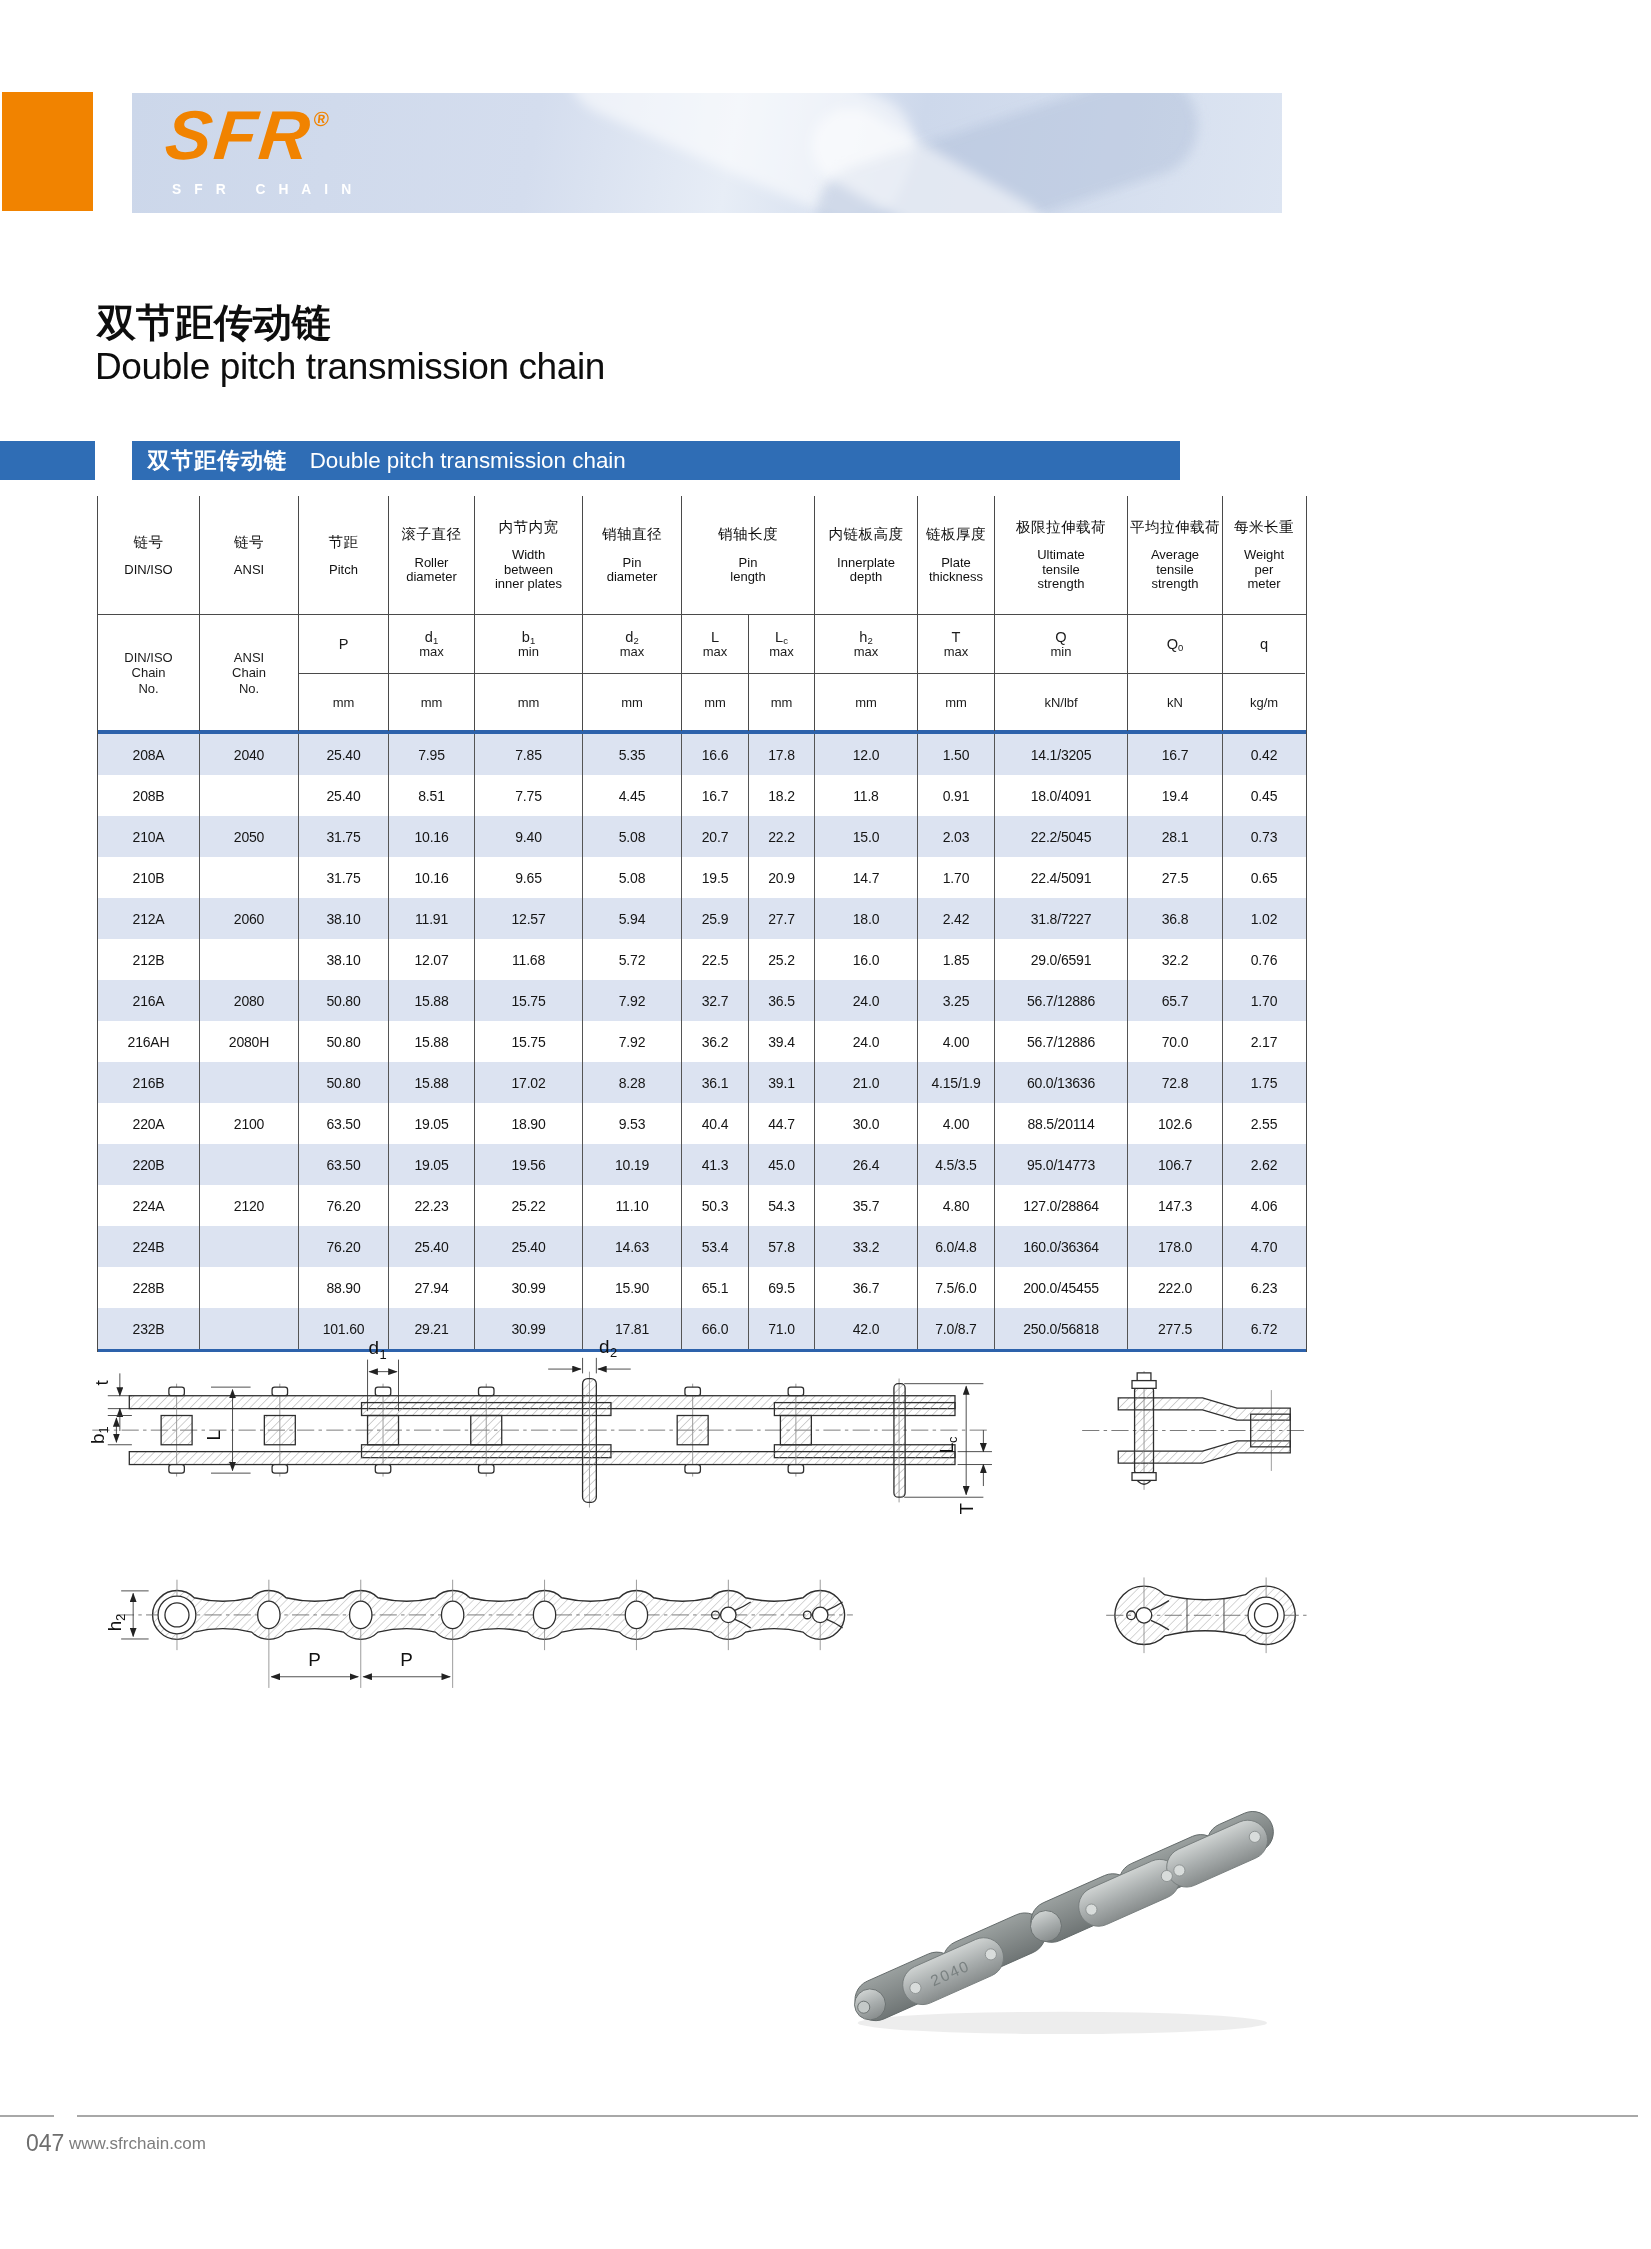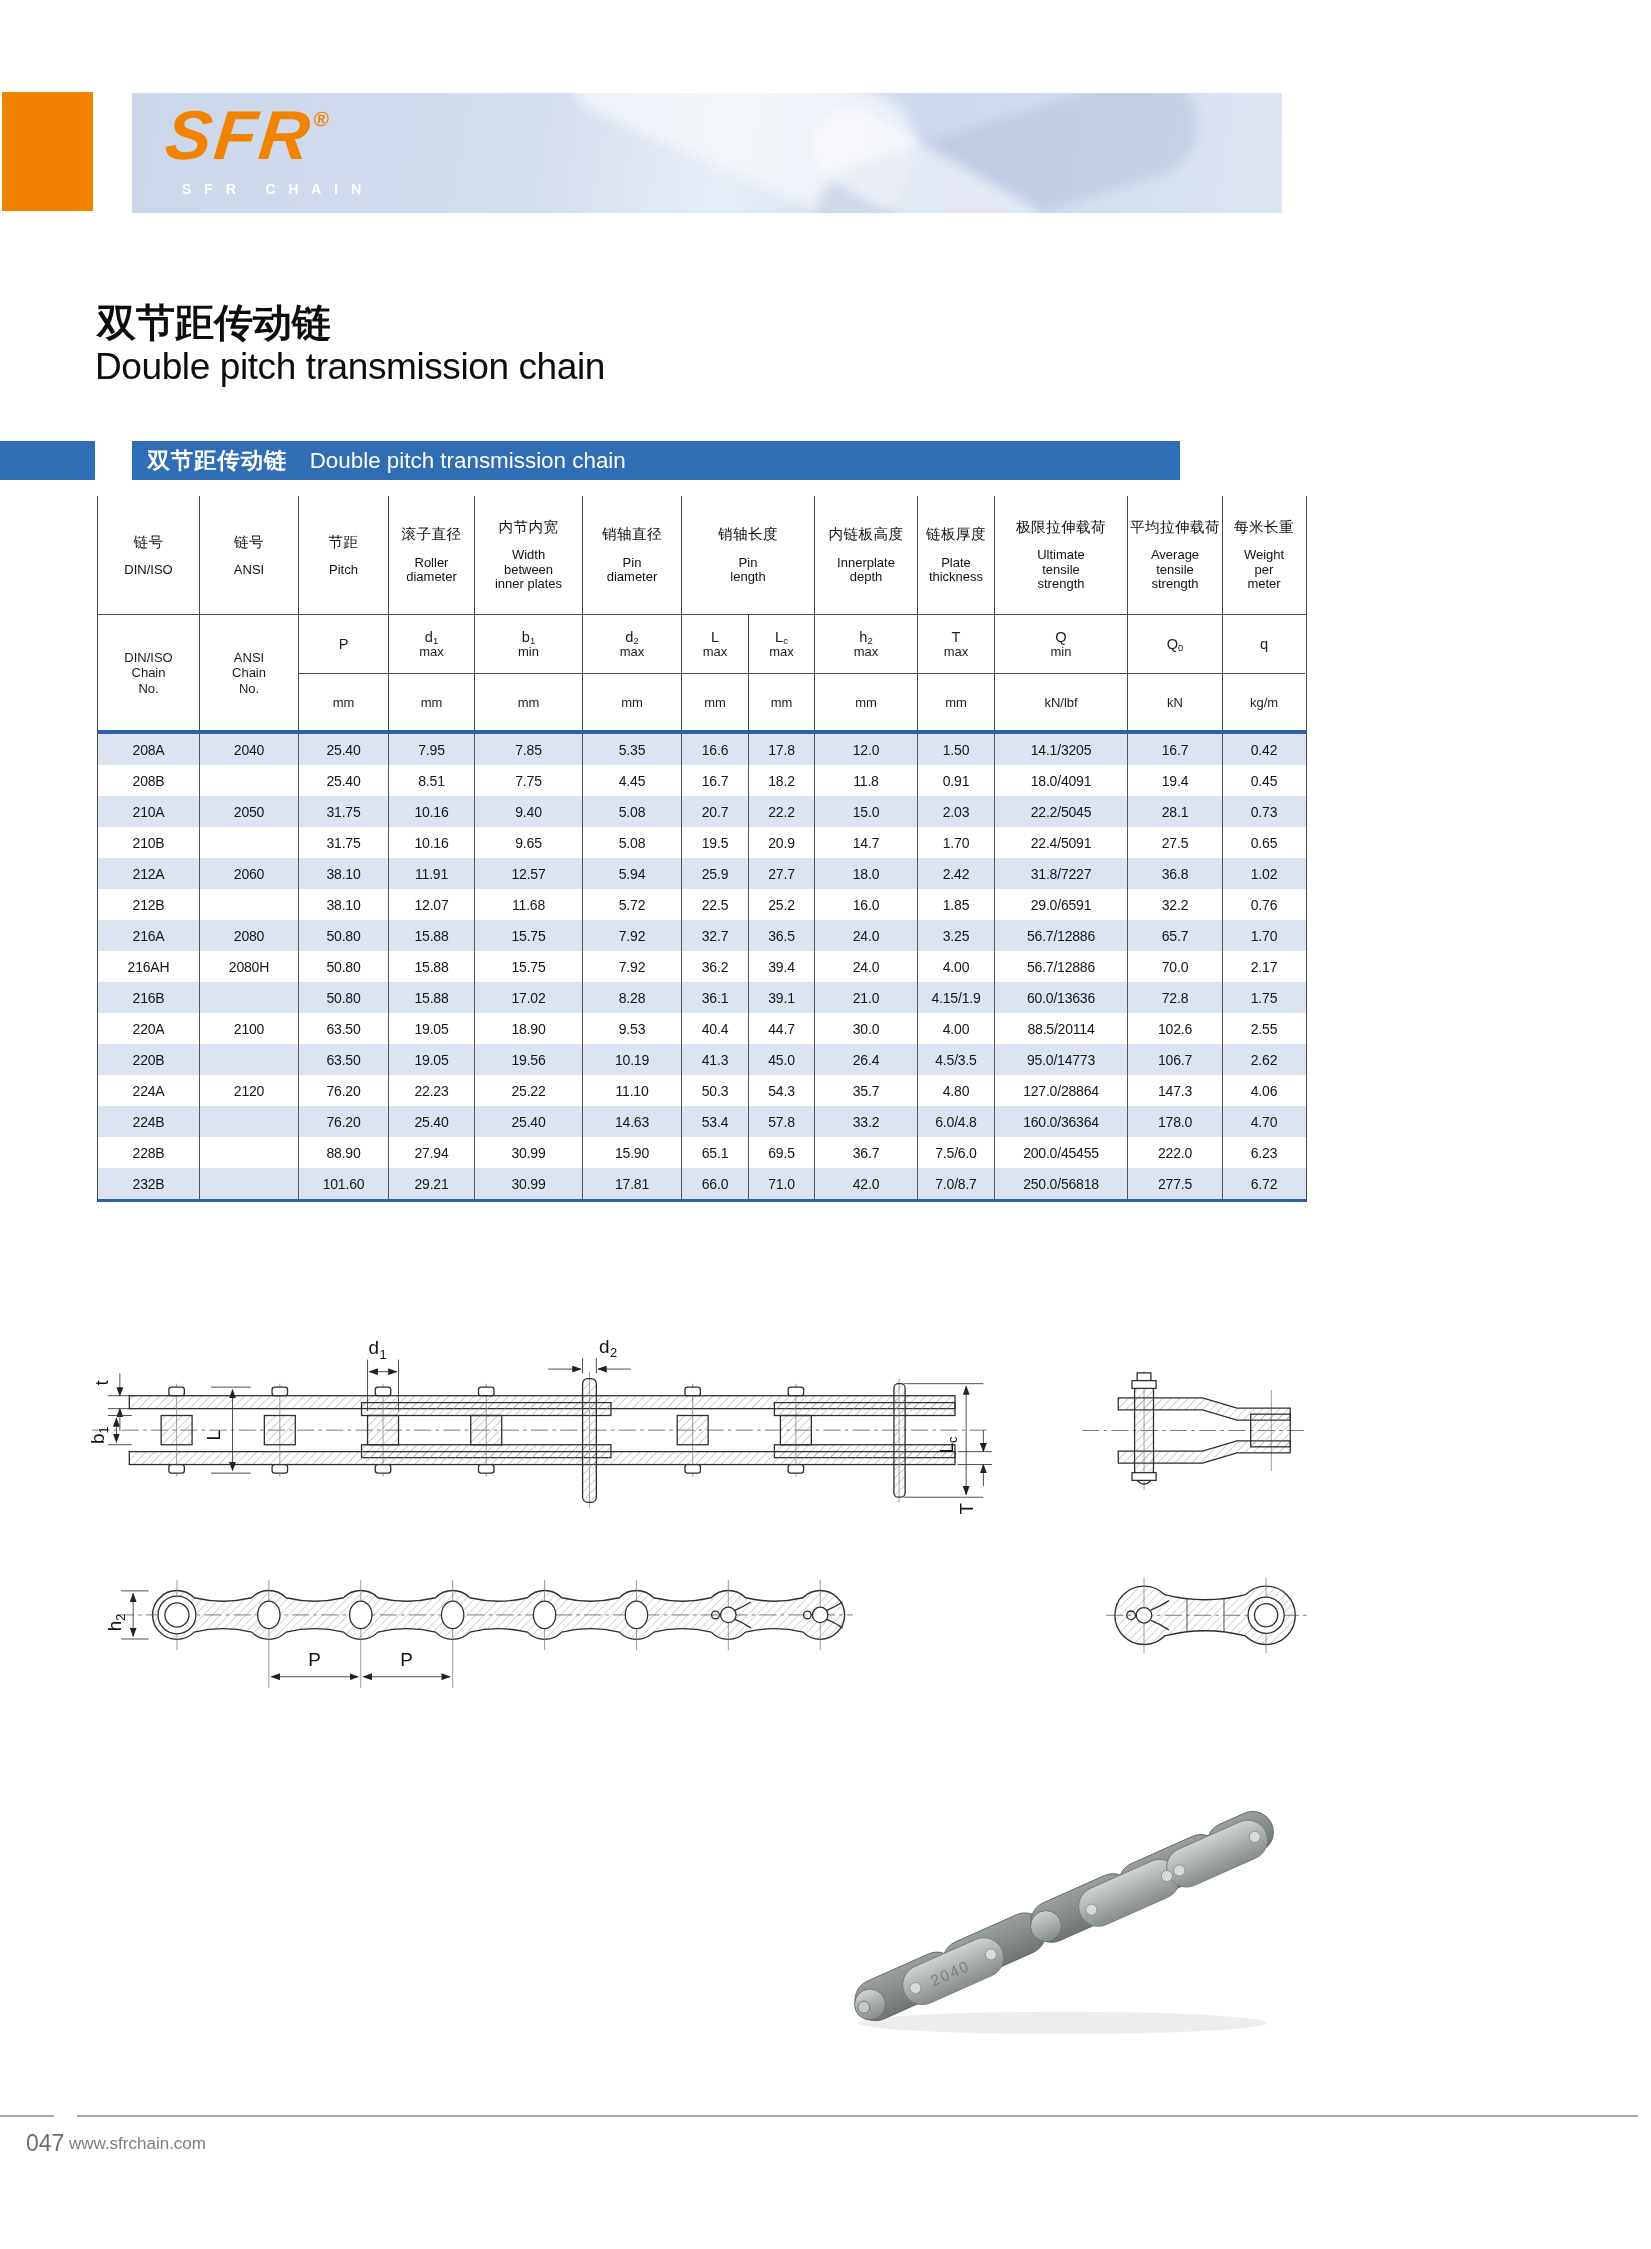--- a/index.html
+++ b/index.html
@@ -10,21 +10,21 @@
   .orange-block{position:absolute;left:1.7px;top:92px;width:91px;height:119px;background:#f18300;}
   .banner{position:absolute;left:132px;top:93px;width:1150px;height:120px;overflow:hidden;
           background:linear-gradient(100deg,#ccd7ea 0%,#d4ddee 35%,#e7edf6 52%,#cdd8eb 68%,#dde5f2 100%);}
   .banner .streak{position:absolute;background:rgba(255,255,255,.55);filter:blur(6px);border-radius:52px;}
   .s1{right:361px;top:-52px;width:361px;height:129px;transform:rotate(24deg);}
   .s2{right:77px;top:26px;width:396px;height:103px;transform:rotate(-18deg);background:rgba(173,189,216,.45)!important;}
   .s3{right:224px;top:60px;width:258px;height:77px;transform:rotate(30deg);}
   .logo{position:absolute;left:34px;top:1.7px;font-size:69px;font-weight:bold;font-style:italic;
         color:#f18300;letter-spacing:2.6px;transform:skewX(-6deg);line-height:1.2;}
   .logo-reg{font-size:20.6px;font-style:normal;vertical-align:33px;letter-spacing:0;}
-  .logo-sub{position:absolute;left:50px;top:89px;color:#fff;font-size:13.8px;font-weight:bold;letter-spacing:13px;}
+  .logo-sub{position:absolute;left:40px;top:89px;color:#fff;font-size:13.8px;font-weight:bold;letter-spacing:13px;}
 
   
   .title-zh{position:absolute;left:97px;top:296px;font-size:39px;font-weight:bold;color:#0d0d0d;}
   .title-en{position:absolute;left:95px;top:346px;font-size:37px;font-weight:500;color:#0d0d0d;letter-spacing:-0.4px;}
 
   
   .bar-accent{position:absolute;left:0;top:441px;width:95px;height:39px;background:#2f6db5;}
   .section-bar{position:absolute;left:132px;top:441px;width:1048px;height:39px;background:#2f6db5;
                display:flex;align-items:center;padding-left:15.5px;box-sizing:border-box;}
   .section-bar .zh{font-size:22.4px;font-weight:bold;color:#fff;margin-right:22.4px;letter-spacing:0.9px;}
@@ -44,21 +44,21 @@
   .hsub{height:115px;}
   .subcol{border-left:0.9px solid #4a4a4a;display:flex;flex-direction:column;}
   .subcol:first-child{border-left:none;}
   .merged{justify-content:center;align-items:center;font-size:13px;line-height:15.5px;text-align:center;white-space:pre-line;}
   .symcell{height:58px;display:flex;flex-direction:column;align-items:center;justify-content:center;font-size:14.6px;}
   .symcell sub{font-size:9.5px;vertical-align:-1.7px;}
   .symcell .s2l{font-size:13px;line-height:13.8px;}
   .unitcell{height:57px;border-top:0.9px solid #4a4a4a;display:flex;align-items:center;justify-content:center;font-size:13px;}
   .blue-sep{height:4.3px;background:#2d62ab;}
   .blue-bottom{height:2.6px;background:#2d62ab;}
-  .trow{height:31px;}
+  .trow{height:41px;}
   .tcell{border-left:0.9px solid #555;display:flex;align-items:center;justify-content:center;
          font-size:14px;letter-spacing:-0.2px;color:#151515;}
   .tcell:first-child{border-left:none;}
   .trow.stripe{background:#dce3f1;}
 
   
   svg{position:absolute;}
   .plate{fill:url(#hA);stroke:#2e2e2e;stroke-width:1.5;}
   .plateB{fill:url(#hB);stroke:#2e2e2e;stroke-width:1.5;}
   .plateC{fill:url(#hC);stroke:#2e2e2e;stroke-width:1.6;}

